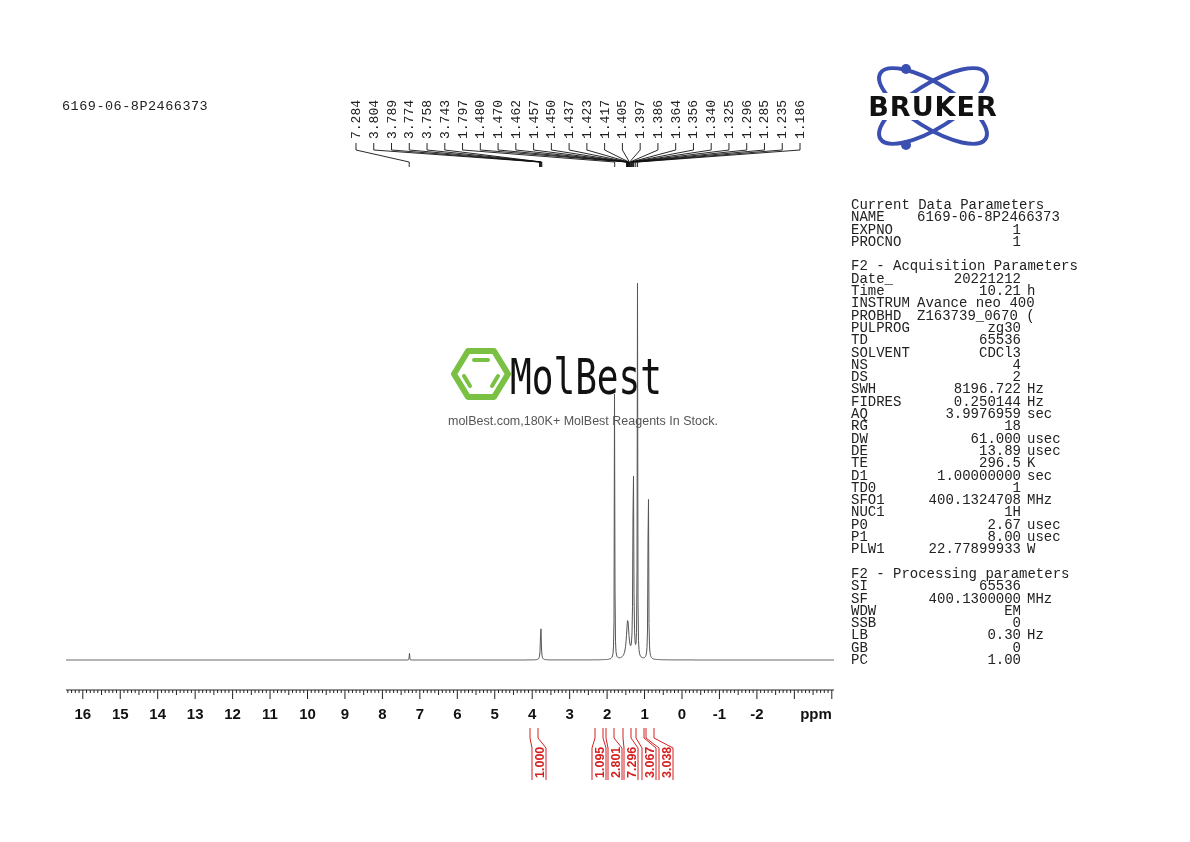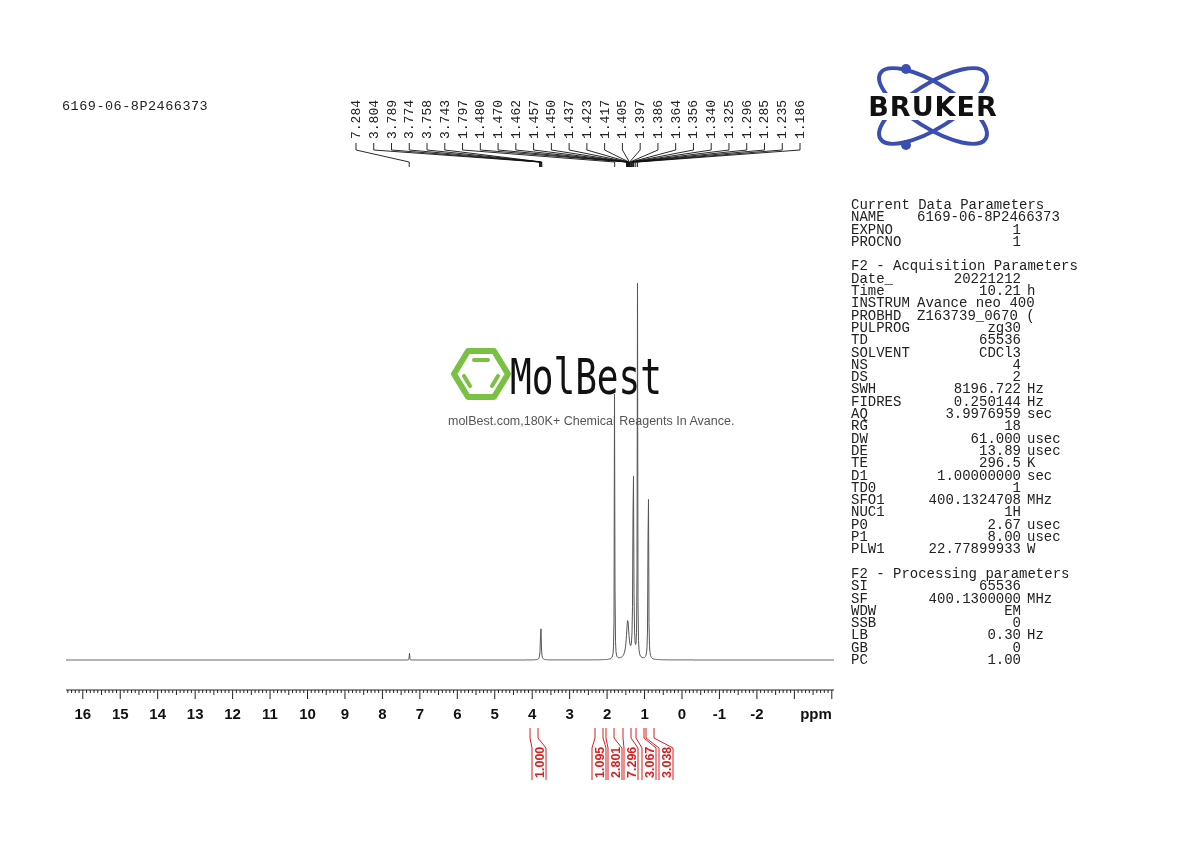--- a/index.html
+++ b/index.html
@@ -342,15 +342,15 @@
 
 <svg id="molbest" viewBox="0 0 300 100">
   <g>
     <polygon points="14,6 40,6 54,29 40,52 14,52 0,29" fill="none" stroke="#7ac143" stroke-width="6" stroke-linejoin="round" transform="translate(6,5)"></polygon>
     <line x1="26" y1="20" x2="40" y2="20" stroke="#7ac143" stroke-width="4" stroke-linecap="round"></line>
     <line x1="16" y1="36" x2="22" y2="46" stroke="#7ac143" stroke-width="4" stroke-linecap="round"></line>
     <line x1="50" y1="36" x2="44" y2="46" stroke="#7ac143" stroke-width="4" stroke-linecap="round"></line>
   </g>
   <text id="molbest-text" x="62" y="54" font-family="'DejaVu Sans Mono', monospace" font-size="50" fill="#111" textLength="152" lengthAdjust="spacingAndGlyphs">MolBest</text>
 </svg>
-<div id="molbest-tag">molBest.com,180K+ Chemical Reagents In Avance.</div>
+<div id="molbest-tag">molBest.com,180K+ MolBest Reagents In Stock.</div>
 
 <div id="params" class="mono"><span class="ptitle">Current Data Parameters</span><span class="prow"><span class="pkey">NAME</span><span class="pval" style="text-align: left; padding-left: 4px; width: auto;">6169-06-8P2466373</span></span><span class="prow"><span class="pkey">EXPNO</span><span class="pval">1</span></span><span class="prow"><span class="pkey">PROCNO</span><span class="pval">1</span></span><span class="gap"></span><span class="ptitle">F2 - Acquisition Parameters</span><span class="prow"><span class="pkey">Date_</span><span class="pval">20221212</span></span><span class="prow"><span class="pkey">Time</span><span class="pval">10.21</span><span class="punit">h</span></span><span class="prow"><span class="pkey">INSTRUM</span><span class="pval" style="text-align: left; padding-left: 4px; width: auto;">Avance neo 400</span></span><span class="prow"><span class="pkey">PROBHD</span><span class="pval" style="text-align: left; padding-left: 4px; width: auto;">Z163739_0670 (</span></span><span class="prow"><span class="pkey">PULPROG</span><span class="pval">zg30</span></span><span class="prow"><span class="pkey">TD</span><span class="pval">65536</span></span><span class="prow"><span class="pkey">SOLVENT</span><span class="pval">CDCl3</span></span><span class="prow"><span class="pkey">NS</span><span class="pval">4</span></span><span class="prow"><span class="pkey">DS</span><span class="pval">2</span></span><span class="prow"><span class="pkey">SWH</span><span class="pval">8196.722</span><span class="punit">Hz</span></span><span class="prow"><span class="pkey">FIDRES</span><span class="pval">0.250144</span><span class="punit">Hz</span></span><span class="prow"><span class="pkey">AQ</span><span class="pval">3.9976959</span><span class="punit">sec</span></span><span class="prow"><span class="pkey">RG</span><span class="pval">18</span></span><span class="prow"><span class="pkey">DW</span><span class="pval">61.000</span><span class="punit">usec</span></span><span class="prow"><span class="pkey">DE</span><span class="pval">13.89</span><span class="punit">usec</span></span><span class="prow"><span class="pkey">TE</span><span class="pval">296.5</span><span class="punit">K</span></span><span class="prow"><span class="pkey">D1</span><span class="pval">1.00000000</span><span class="punit">sec</span></span><span class="prow"><span class="pkey">TD0</span><span class="pval">1</span></span><span class="prow"><span class="pkey">SFO1</span><span class="pval">400.1324708</span><span class="punit">MHz</span></span><span class="prow"><span class="pkey">NUC1</span><span class="pval">1H</span></span><span class="prow"><span class="pkey">P0</span><span class="pval">2.67</span><span class="punit">usec</span></span><span class="prow"><span class="pkey">P1</span><span class="pval">8.00</span><span class="punit">usec</span></span><span class="prow"><span class="pkey">PLW1</span><span class="pval">22.77899933</span><span class="punit">W</span></span><span class="gap"></span><span class="ptitle">F2 - Processing parameters</span><span class="prow"><span class="pkey">SI</span><span class="pval">65536</span></span><span class="prow"><span class="pkey">SF</span><span class="pval">400.1300000</span><span class="punit">MHz</span></span><span class="prow"><span class="pkey">WDW</span><span class="pval">EM</span></span><span class="prow"><span class="pkey">SSB</span><span class="pval">0</span></span><span class="prow"><span class="pkey">LB</span><span class="pval">0.30</span><span class="punit">Hz</span></span><span class="prow"><span class="pkey">GB</span><span class="pval">0</span></span><span class="prow"><span class="pkey">PC</span><span class="pval">1.00</span></span></div>
 
 </body></html>

